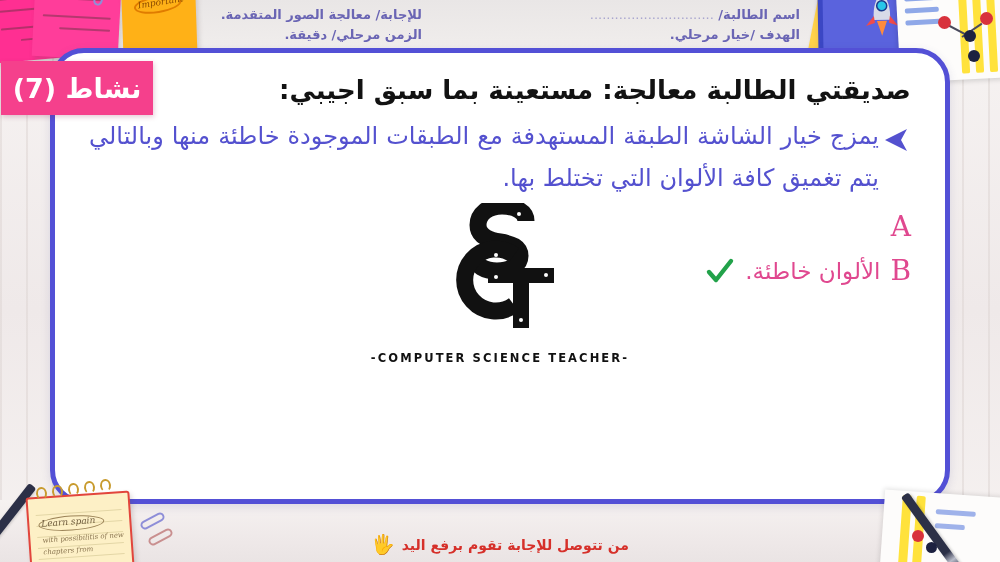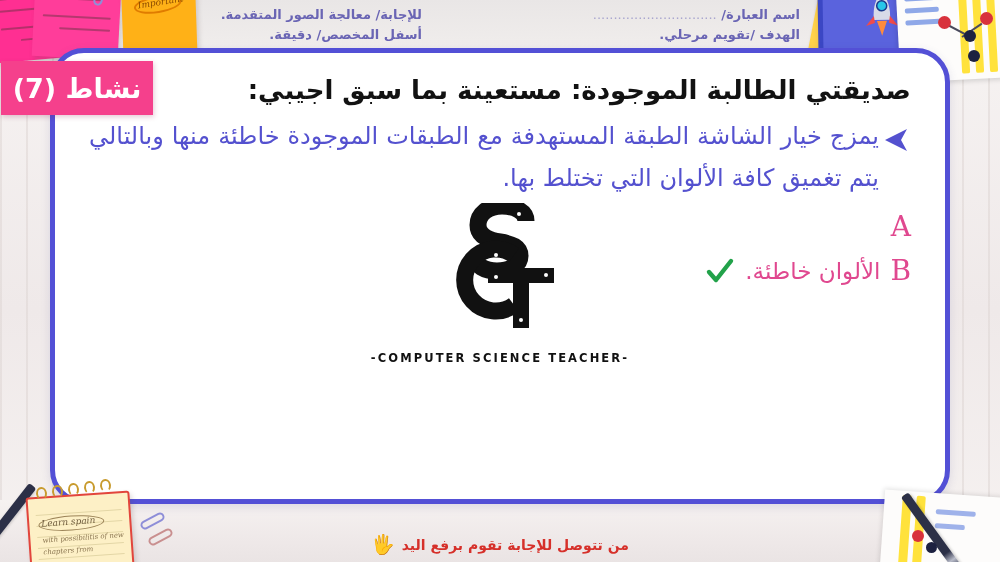--- a/index.html
+++ b/index.html
@@ -345,40 +345,40 @@
     <div class="bond" style="left:6px; top:12px; width:26px; transform:rotate(28deg);"></div>
     <div class="bond" style="left:24px; top:26px; width:24px; transform:rotate(-34deg);"></div>
     <div class="atom" style="left:0px; top:6px; width:13px; height:13px; background:#d8323c;"></div>
     <div class="atom" style="left:26px; top:20px; width:12px; height:12px; background:#1d2140;"></div>
     <div class="atom" style="left:42px; top:2px; width:13px; height:13px; background:#d8323c;"></div>
     <div class="atom" style="left:30px; top:40px; width:12px; height:12px; background:#1d2140;"></div>
   </div>
 
   <div class="hdr hdr-left">
     <div>للإجابة/ معالجة الصور المتقدمة.</div>
-    <div>أسفل المخصص/ دقيقة.</div>
+    <div>الزمن مرحلي/ دقيقة.</div>
   </div>
 
   <div class="hdr hdr-right">
     <div>
-      <span>اسم العبارة/</span>
+      <span>اسم الطالبة/</span>
       <span class="dots">..............................</span>
     </div>
-    <div>الهدف /تقويم مرحلي.</div>
+    <div>الهدف /خيار مرحلي.</div>
   </div>
 
   <div class="card">
 
     <div class="badge">
       <span>نشاط (7)</span>
     </div>
 
     <div class="content">
 
-      <div class="q-title">صديقتي الطالبة الموجودة: مستعينة بما سبق اجيبي:</div>
+      <div class="q-title">صديقتي الطالبة معالجة: مستعينة بما سبق اجيبي:</div>
 
       <div class="stmt-row">
         <svg class="bullet-arrow" viewBox="0 0 30 30">
           <path d="M26 4 L4 15 L26 26 L20 15 Z" fill="#5451cf"></path>
         </svg>
         <div class="stmt">يمزج خيار الشاشة الطبقة المستهدفة مع الطبقات الموجودة خاطئة منها وبالتالي يتم تغميق كافة الألوان التي تختلط بها.</div>
       </div>
 
       <div class="options">
 

